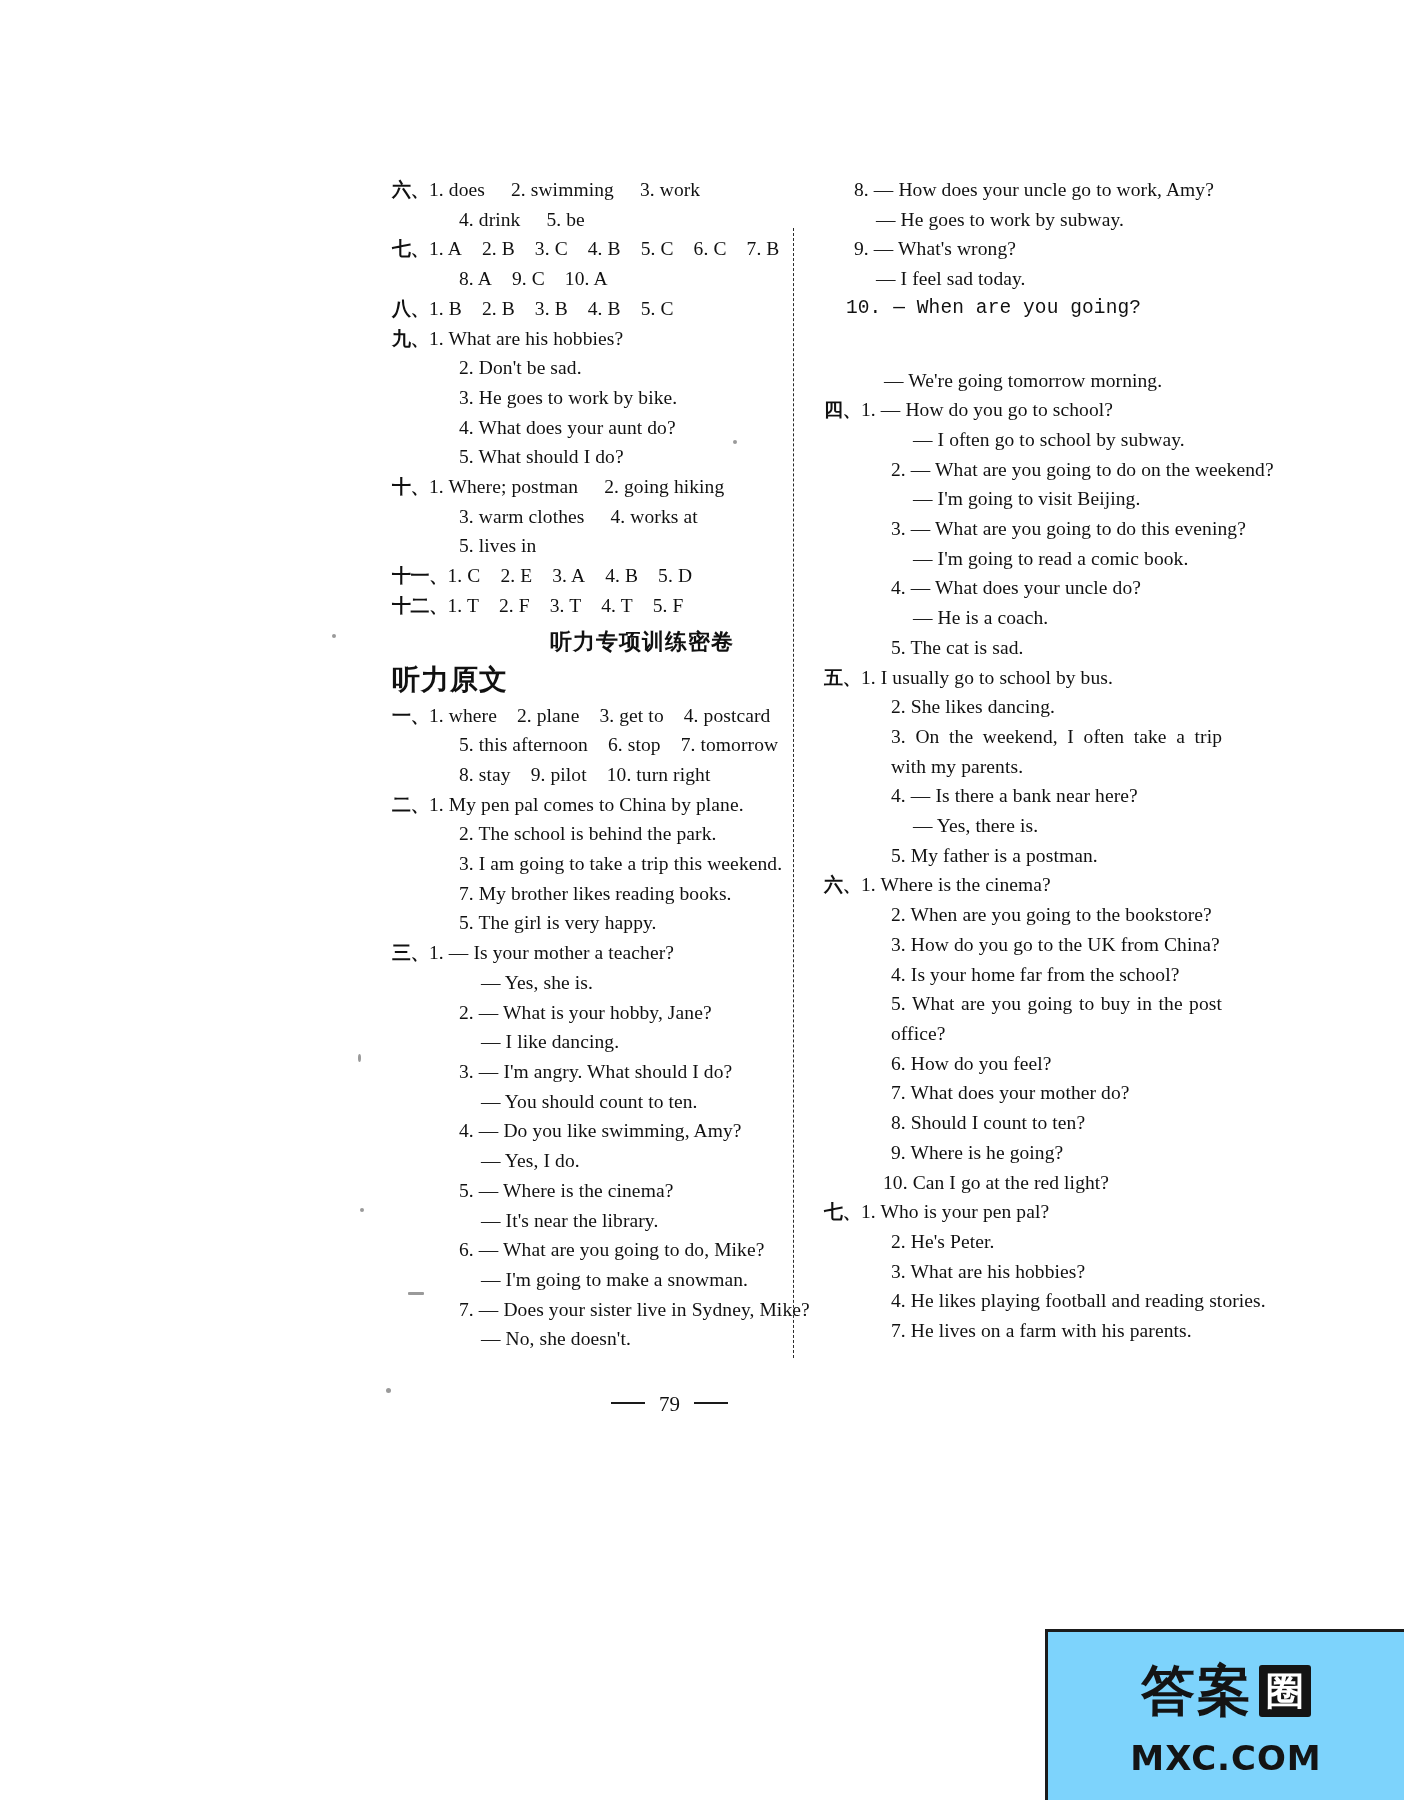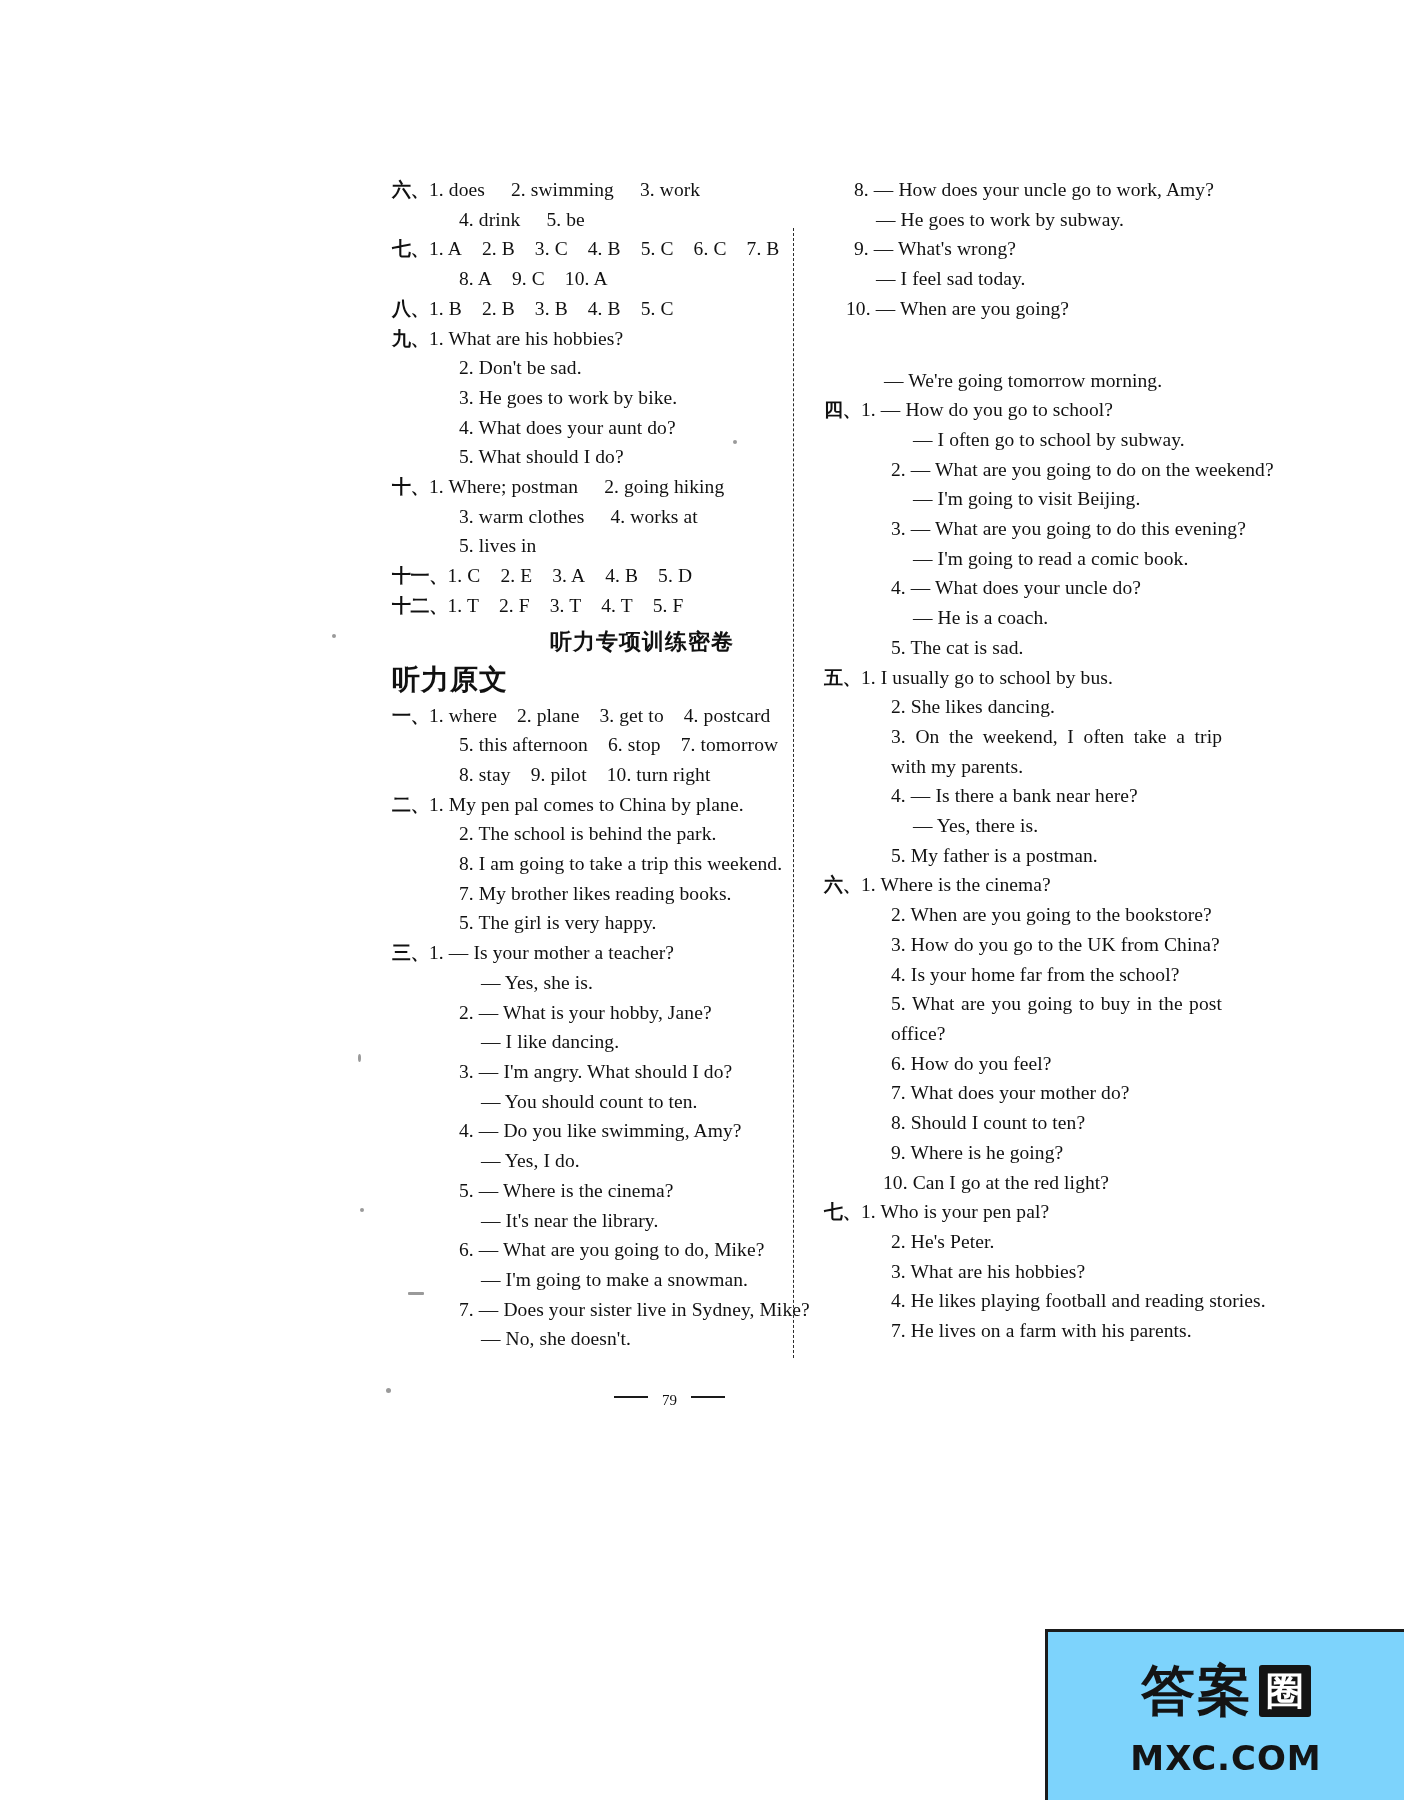--- a/index.html
+++ b/index.html
@@ -112,21 +112,21 @@
   .tok { margin-right: 20px; }
   .tok-wide { margin-right: 26px; }
 
   
   .footer {
     position: absolute;
     left: 0;
     top: 1392px;
     width: 1339px;
     text-align: center;
-    font-size: 15px;
+    font-size: 21px;
     font-family: "Liberation Serif", serif;
   }
   .footer .dash {
     display: inline-block;
     width: 34px;
     border-top: 2px solid #1a1a1a;
     transform: translateY(-7px);
     margin: 0 14px;
   }
 
@@ -298,21 +298,21 @@
             <span class="tok">8. stay</span><span class="tok">9. pilot</span><span>10. turn right</span>
           </div>
         </div>
       </div>
 
       <div class="sec">
         <span class="sec-label">二、</span>
         <div class="sec-body">
           <div class="line">1. My pen pal comes to China by plane.</div>
           <div class="line indent-1">2. The school is behind the park.</div>
-          <div class="line indent-1">8. I am going to take a trip this weekend.</div>
+          <div class="line indent-1">3. I am going to take a trip this weekend.</div>
           <div class="line indent-1">7. My brother likes reading books.</div>
           <div class="line indent-1">5. The girl is very happy.</div>
         </div>
       </div>
 
       <div class="sec">
         <span class="sec-label">三、</span>
         <div class="sec-body">
           <div class="line">
             <span>1.</span><span> </span><span>— Is your mother a teacher?</span>
@@ -360,21 +360,21 @@
           <div class="line indent-1">
             <span>8.</span><span> </span><span>— How does your uncle go to work, Amy?</span>
           </div>
           <div class="line indent-2">— He goes to work by subway.</div>
 
           <div class="line indent-1">
             <span>9.</span><span> </span><span>— What's wrong?</span>
           </div>
           <div class="line indent-2">— I feel sad today.</div>
 
-          <div class="line" style="padding-left:22px;">
+          <div class="line" style="padding-left:22px;font-family:Liberation Mono, monospace;">
             <span>10.</span><span> </span><span>— When are you going?</span>
           </div>
           <div class="line" style="padding-left:60px;margin-top:42px;">— We're going tomorrow morning.</div>
         </div>
       </div>
 
       <div class="sec">
         <span class="sec-label">四、</span>
         <div class="sec-body">
           <div class="line">

